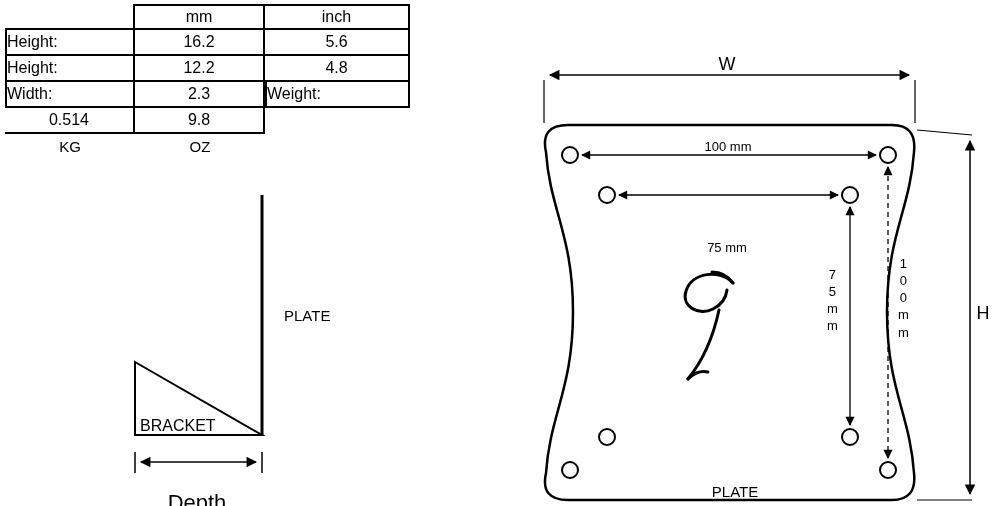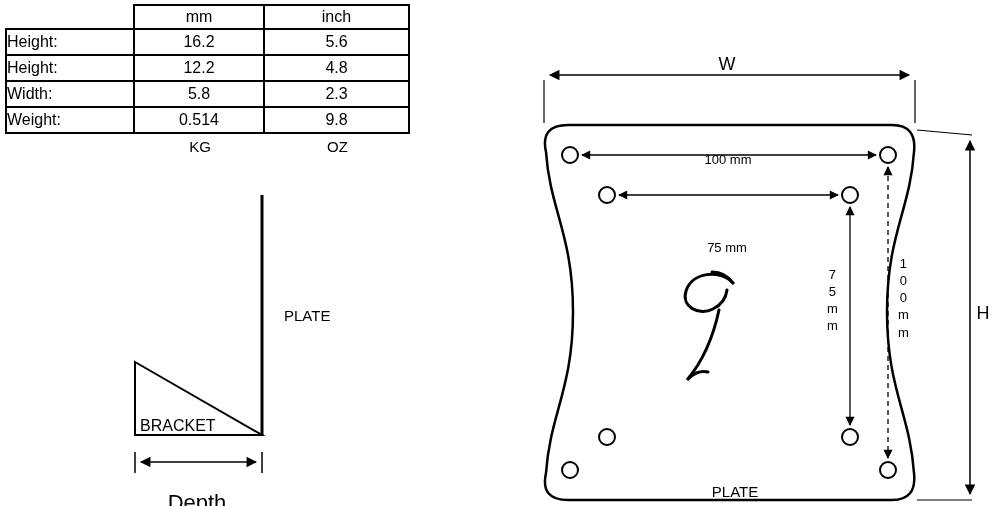--- a/index.html
+++ b/index.html
@@ -38,21 +38,20 @@
 
     <div class="cell lbl b-l b-r b-b">Height:</div>
     <div class="cell num b-r b-b">16.2</div>
     <div class="cell num b-r b-b">5.6</div>
 
     <div class="cell lbl b-l b-r b-b">Height:</div>
     <div class="cell num b-r b-b">12.2</div>
     <div class="cell num b-r b-b">4.8</div>
 
     <div class="cell lbl b-l b-r b-b">Width:</div>
-    <div class="cell num b-r b-b">5.8</div>
     <div class="cell num b-r b-b">2.3</div>
 
     <div class="cell lbl b-l b-r b-b">Weight:</div>
     <div class="cell num b-r b-b">0.514</div>
     <div class="cell num b-r b-b">9.8</div>
 
     <div class="cell footer"></div>
     <div class="cell footer">KG</div>
     <div class="cell footer">OZ</div>
   </div>
@@ -116,21 +115,21 @@
 
     <g fill="none" stroke="#000" stroke-width="3" stroke-linecap="round">
       <path d="M 213,243 C 200,229 172,232 166,251 C 161,267 179,276 193,269 C 201,265 206,258 207,250"></path>
       <path d="M 199,270 C 193,298 183,321 167,340 C 172,334 180,330 188,332"></path>
       <path d="M 213,243 C 208,236 200,232 192,232"></path>
     </g>
   </svg>
 
   <div class="diagram-label ctr" style="left:702px;top:54px;width:50px;font-size:18px;">W</div>
   <div class="diagram-label ctr" style="left:968px;top:303px;width:30px;font-size:18px;">H</div>
-  <div class="diagram-label ctr" style="left:688px;top:152px;width:80px;font-size:13px;">100 mm</div>
+  <div class="diagram-label ctr" style="left:688px;top:139px;width:80px;font-size:13px;">100 mm</div>
   <div class="diagram-label ctr" style="left:687px;top:199px;width:80px;font-size:13px;margin-top:41px;">75 mm</div>
   <div class="diagram-label stacked" style="left:827px;top:266px;">7
 5
 m
 m</div>
   <div class="diagram-label stacked" style="left:898px;top:255px;">1
 0
 0
 m
 m</div>

